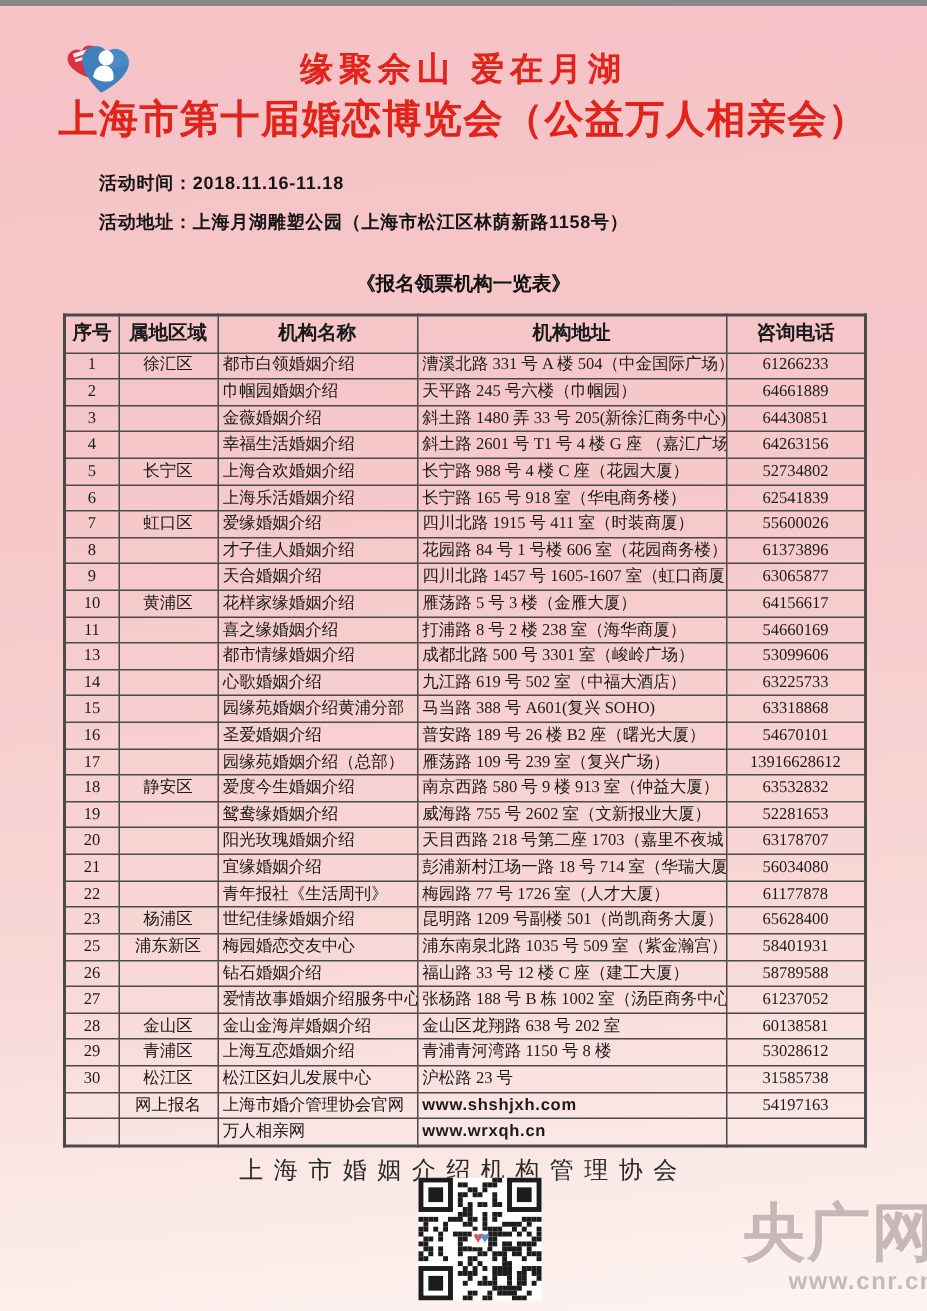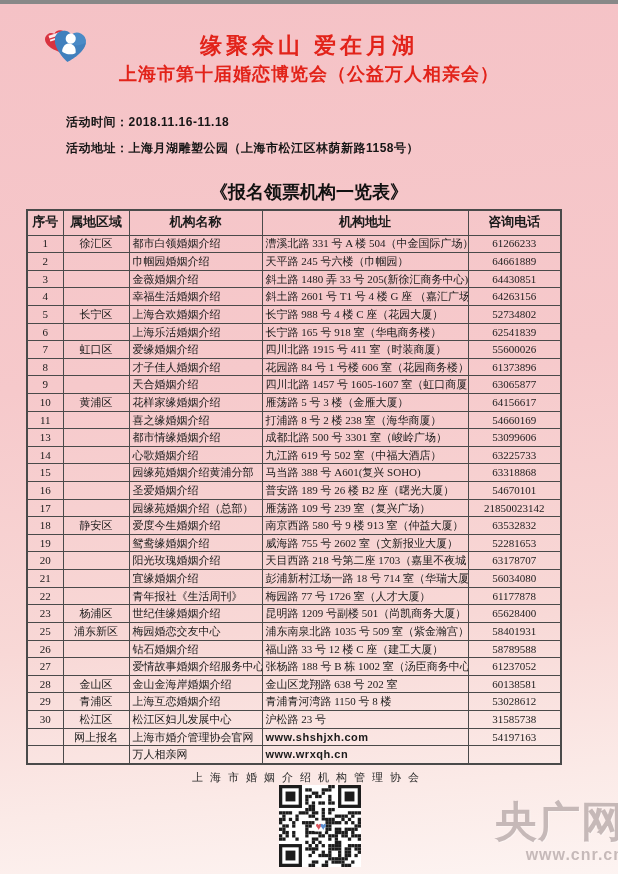--- a/index.html
+++ b/index.html
@@ -9,33 +9,33 @@
     background:linear-gradient(175deg,#f5c2c6 0%,#f6c9cb 42%,#f8d8d6 70%,#fbeae7 88%,#fdf4f2 100%);
   }
   
   .logo{ position:absolute; left:16px; top:10px; width:88px; height:66px; }
   .slogan{
     position:absolute; top:27px; left:0; width:100%; text-align:center;
     font-size:22px; font-weight:bold; letter-spacing:4px; color:#e2231a;
   }
   .main-title{
     position:absolute; top:58px; left:0; width:100%; text-align:center;
-    font-size:18px; font-weight:bold; letter-spacing:1px; color:#e2231a;
+    font-size:26px; font-weight:bold; letter-spacing:1px; color:#e2231a;
   }
   .event-info{
     position:absolute; left:66px; top:105px; font-size:12px; font-weight:600;
     color:#151515; line-height:26px; letter-spacing:0.5px;
   }
   .table-caption{
     position:absolute; top:176px; left:0; width:100%; text-align:center;
-    font-size:18px; font-weight:600; color:#111;
+    font-size:13px; font-weight:600; color:#111;
     font-family:"Liberation Serif", serif;
   }
   
-  .table-wrap{ position:absolute; left:26px; top:205px; width:509px; }
+  .table-wrap{ position:absolute; left:42px; top:205px; width:509px; }
   table.agency{
     width:534px; height:556px; border-collapse:collapse; table-layout:fixed;
     border:2px solid #4a4a4a;
     font-family:"Liberation Serif", serif;
   }
   table.agency th, table.agency td{
     border:1px solid #4a4a4a; font-size:11px; color:#1a1a1a;
     padding:0 3px; overflow:hidden; white-space:nowrap; line-height:1.15;
   }
   table.agency th{ height:25px; font-size:13px; font-weight:bold; text-align:center; }
@@ -44,21 +44,21 @@
   .col-name{ width:133px; text-align:left; padding-left:7px; }
   .col-address{ width:206px; text-align:left; padding-left:7px; }
   .col-phone{ width:93px; text-align:center; }
   td.link-cell{
     color:#e2231a; font-weight:bold; font-size:13.5px; letter-spacing:0.5px;
     font-family:"Liberation Sans", sans-serif;
   }
   
   .association{
     position:absolute; top:766px; left:0; width:100%; text-align:center;
-    font-size:11px; letter-spacing:7px; color:#2a2a2a;
+    font-size:16px; letter-spacing:7px; color:#2a2a2a;
     font-family:"Liberation Serif", serif;
   }
   .qr{ position:absolute; left:278px; top:781px; width:84px; height:82px; }
   .qr svg{ width:100%; height:100%; }
   .qr-hearts{
     position:absolute; left:50%; top:50%; transform:translate(-50%,-50%);
     background:#fff; padding:0 1px; font-size:11px; line-height:11px; letter-spacing:-2px;
   }
   .qr-hearts .h-red{ color:#d8565e; }
   .qr-hearts .h-blue{ color:#5b8fd0; }
@@ -228,21 +228,21 @@
             <td class="col-district"></td>
             <td class="col-name">圣爱婚姻介绍</td>
             <td class="col-address">普安路 189 号 26 楼 B2 座（曙光大厦）</td>
             <td class="col-phone">54670101</td>
           </tr>
           <tr>
             <td class="col-no">17</td>
             <td class="col-district"></td>
             <td class="col-name">园缘苑婚姻介绍（总部）</td>
             <td class="col-address">雁荡路 109 号 239 室（复兴广场）</td>
-            <td class="col-phone">21850023142</td>
+            <td class="col-phone">13916628612</td>
           </tr>
           <tr>
             <td class="col-no">18</td>
             <td class="col-district">静安区</td>
             <td class="col-name">爱度今生婚姻介绍</td>
             <td class="col-address">南京西路 580 号 9 楼 913 室（仲益大厦）</td>
             <td class="col-phone">63532832</td>
           </tr>
           <tr>
             <td class="col-no">19</td>

